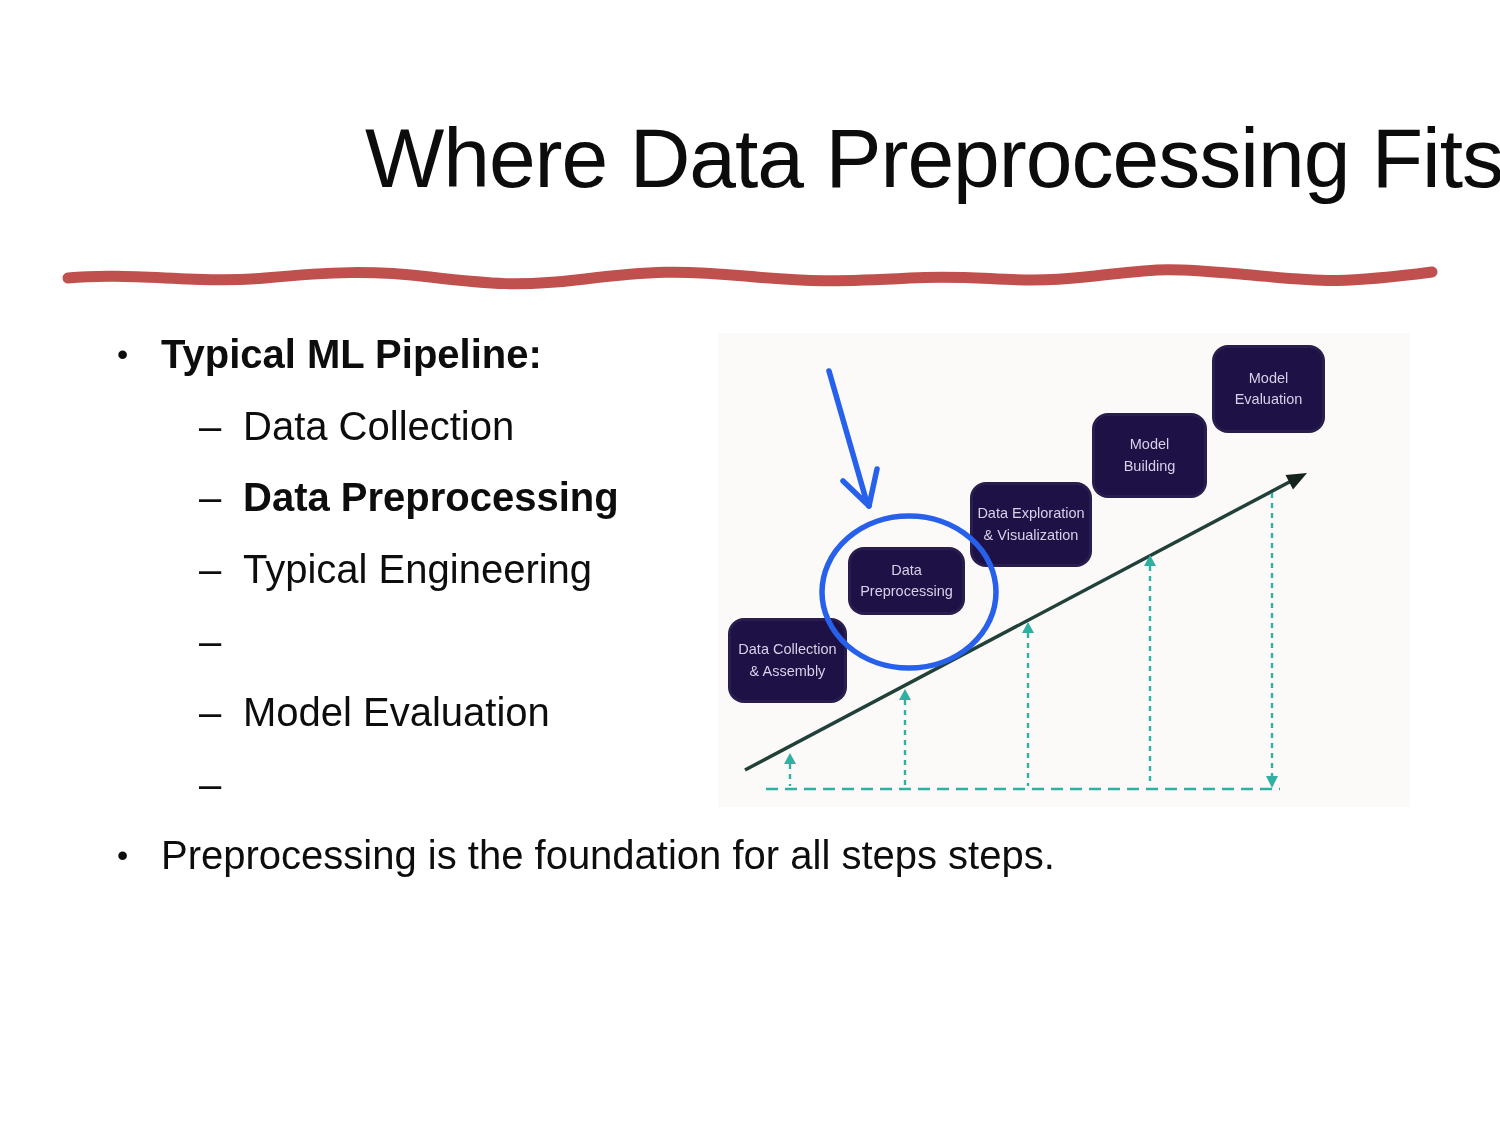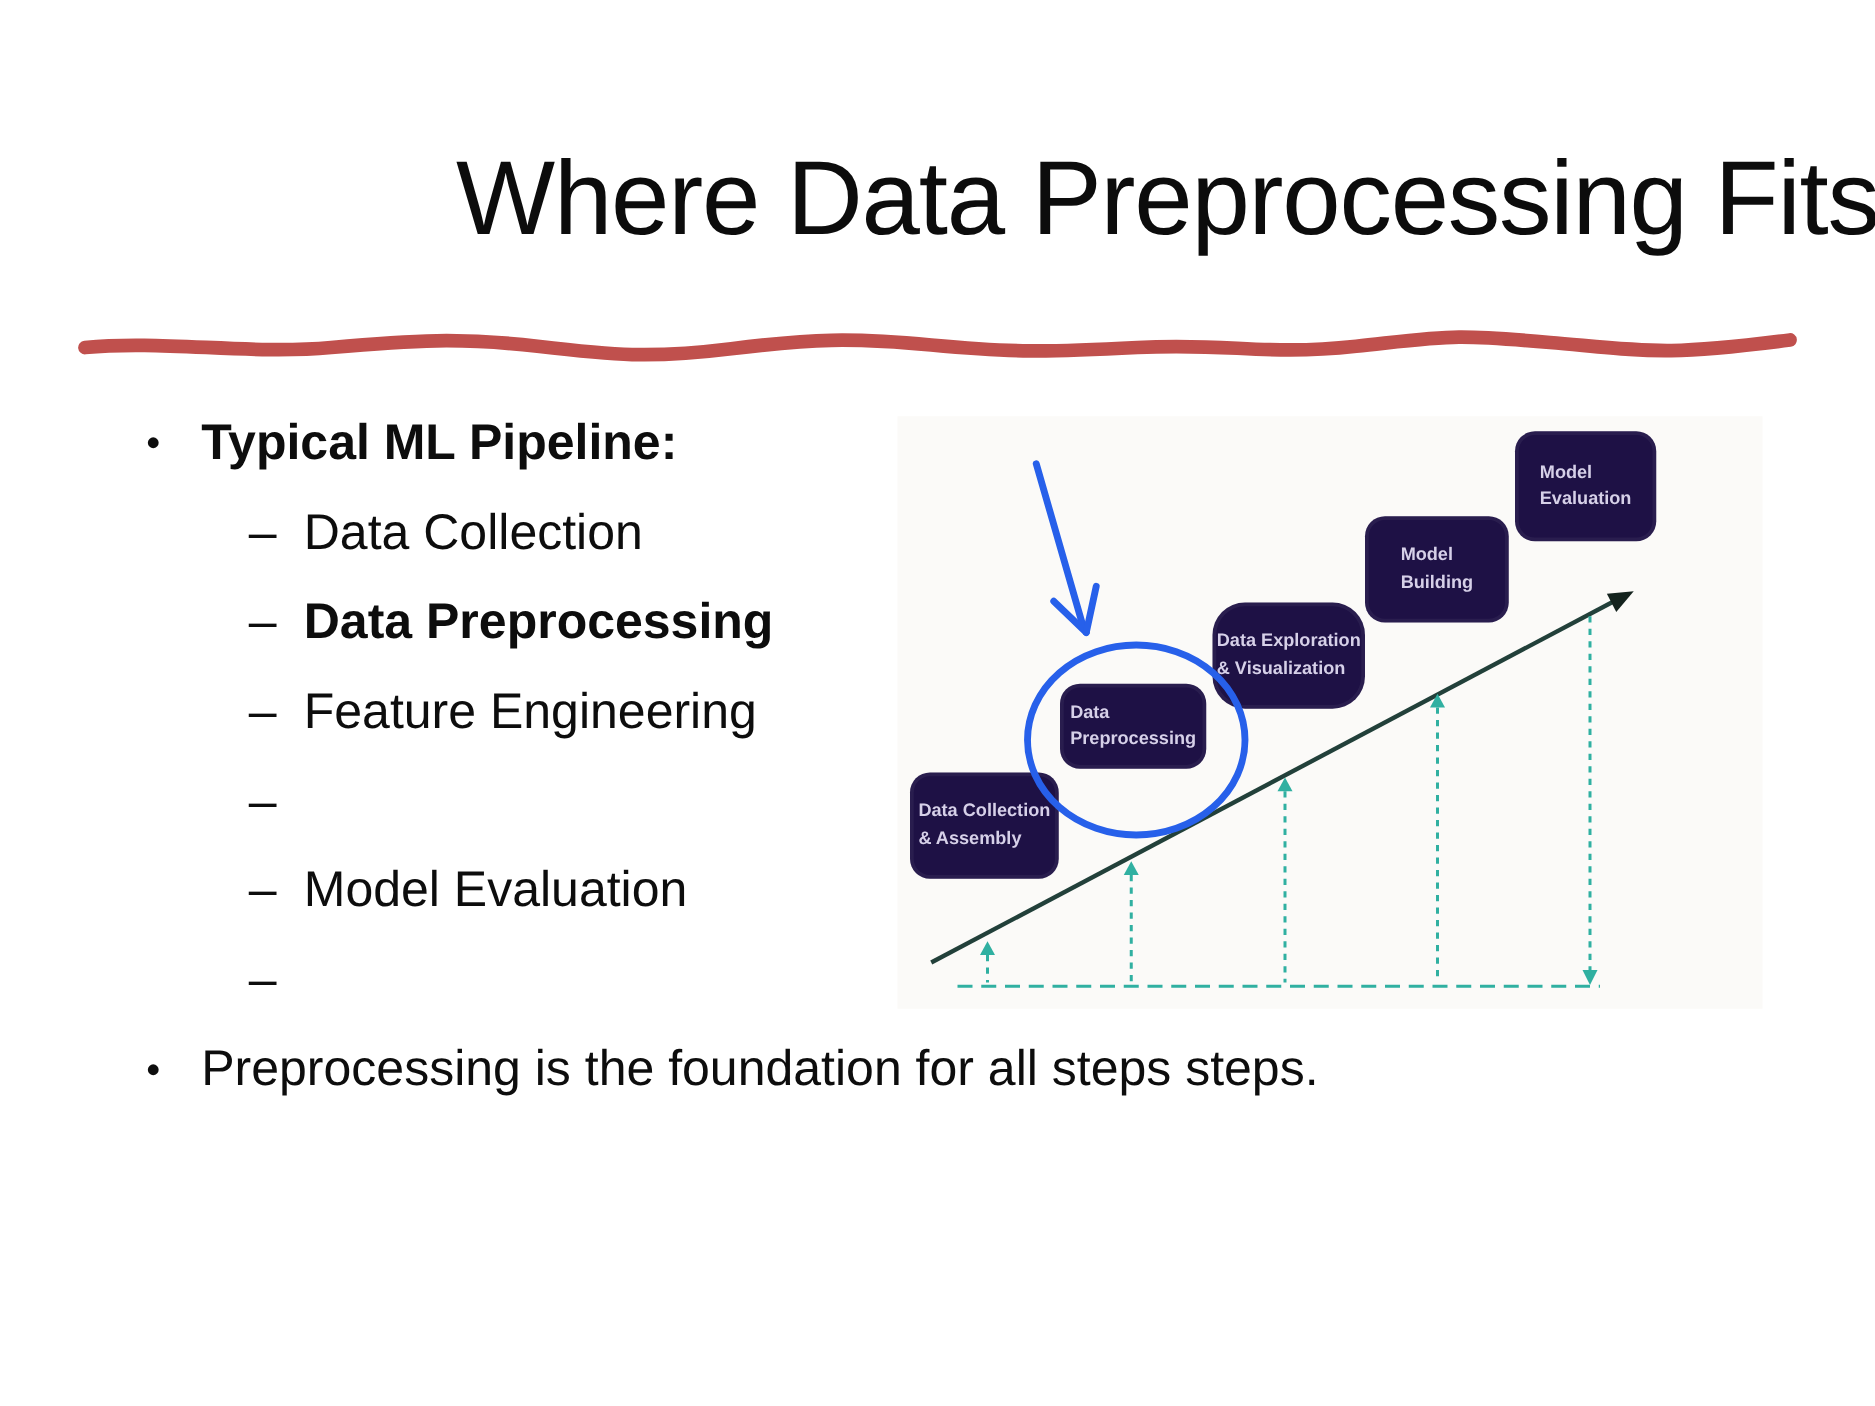--- a/index.html
+++ b/index.html
@@ -81,29 +81,30 @@
     background: #fbfaf8;
   }
   .pipeline-box {
     position: absolute;
     background: var(--pipeline-box, #1e1145);
     color: var(--pipeline-box-text, #d6d0e8);
     border-radius: 16px;
     display: flex;
     align-items: center;
     justify-content: center;
+    text-align: center;
     font-size: 14.5px;
-    font-weight: 700;
+    font-weight: 400;
     line-height: 1.45;
     white-space: pre-line;
     box-shadow: inset 0 0 0 3px rgba(255,255,255,0.05);
   }
   .box-1 { left: 728px;  top: 618px; width: 119px; height: 85px; }
   .box-2 { left: 848px;  top: 547px; width: 117px; height: 68px; }
-  .box-3 { left: 970px;  top: 482px; width: 122px; height: 85px; border-radius: 26px; }
+  .box-3 { left: 970px;  top: 482px; width: 122px; height: 85px; }
   .box-4 { left: 1092px; top: 413px; width: 115px; height: 85px; }
   .box-5 { left: 1212px; top: 345px; width: 113px; height: 88px; }
   .diagram-svg {
     position: absolute;
     left: 0;
     top: 0;
     pointer-events: none;
   }
   .trend-line {
     stroke: var(--trend-line, #22403a);
@@ -158,21 +159,21 @@
     <div class="row sub">
       <span class="marker">–</span>
       <span>Data Collection</span>
     </div>
     <div class="row sub">
       <span class="marker">–</span>
       <span class="bold">Data Preprocessing</span>
     </div>
     <div class="row sub">
       <span class="marker">–</span>
-      <span>Feature Engineering</span>
+      <span>Typical Engineering</span>
     </div>
     <div class="row sub">
       <span class="marker">–</span>
     </div>
     <div class="row sub">
       <span class="marker">–</span>
       <span>Model Evaluation</span>
     </div>
     <div class="row sub">
       <span class="marker">–</span>

